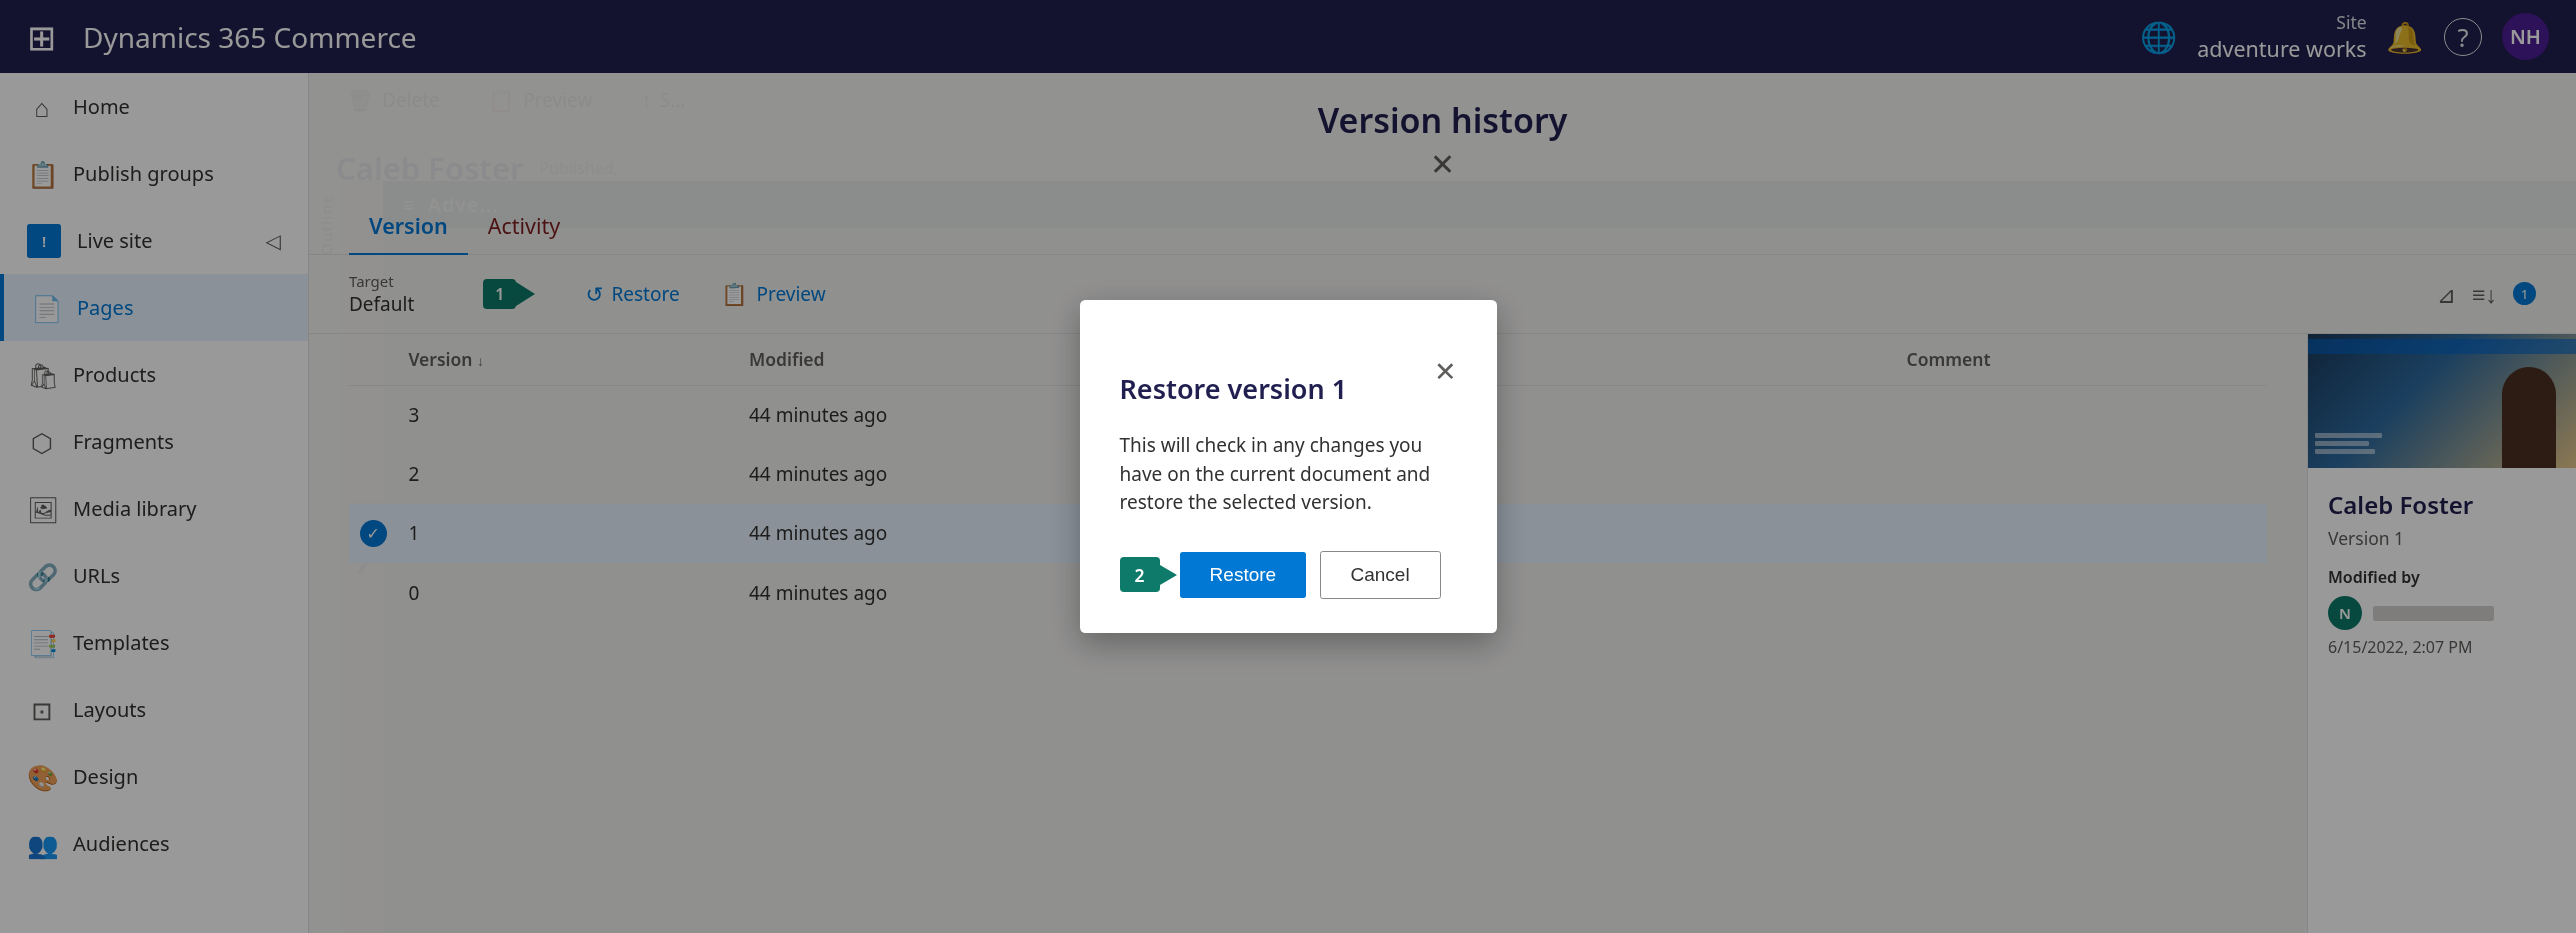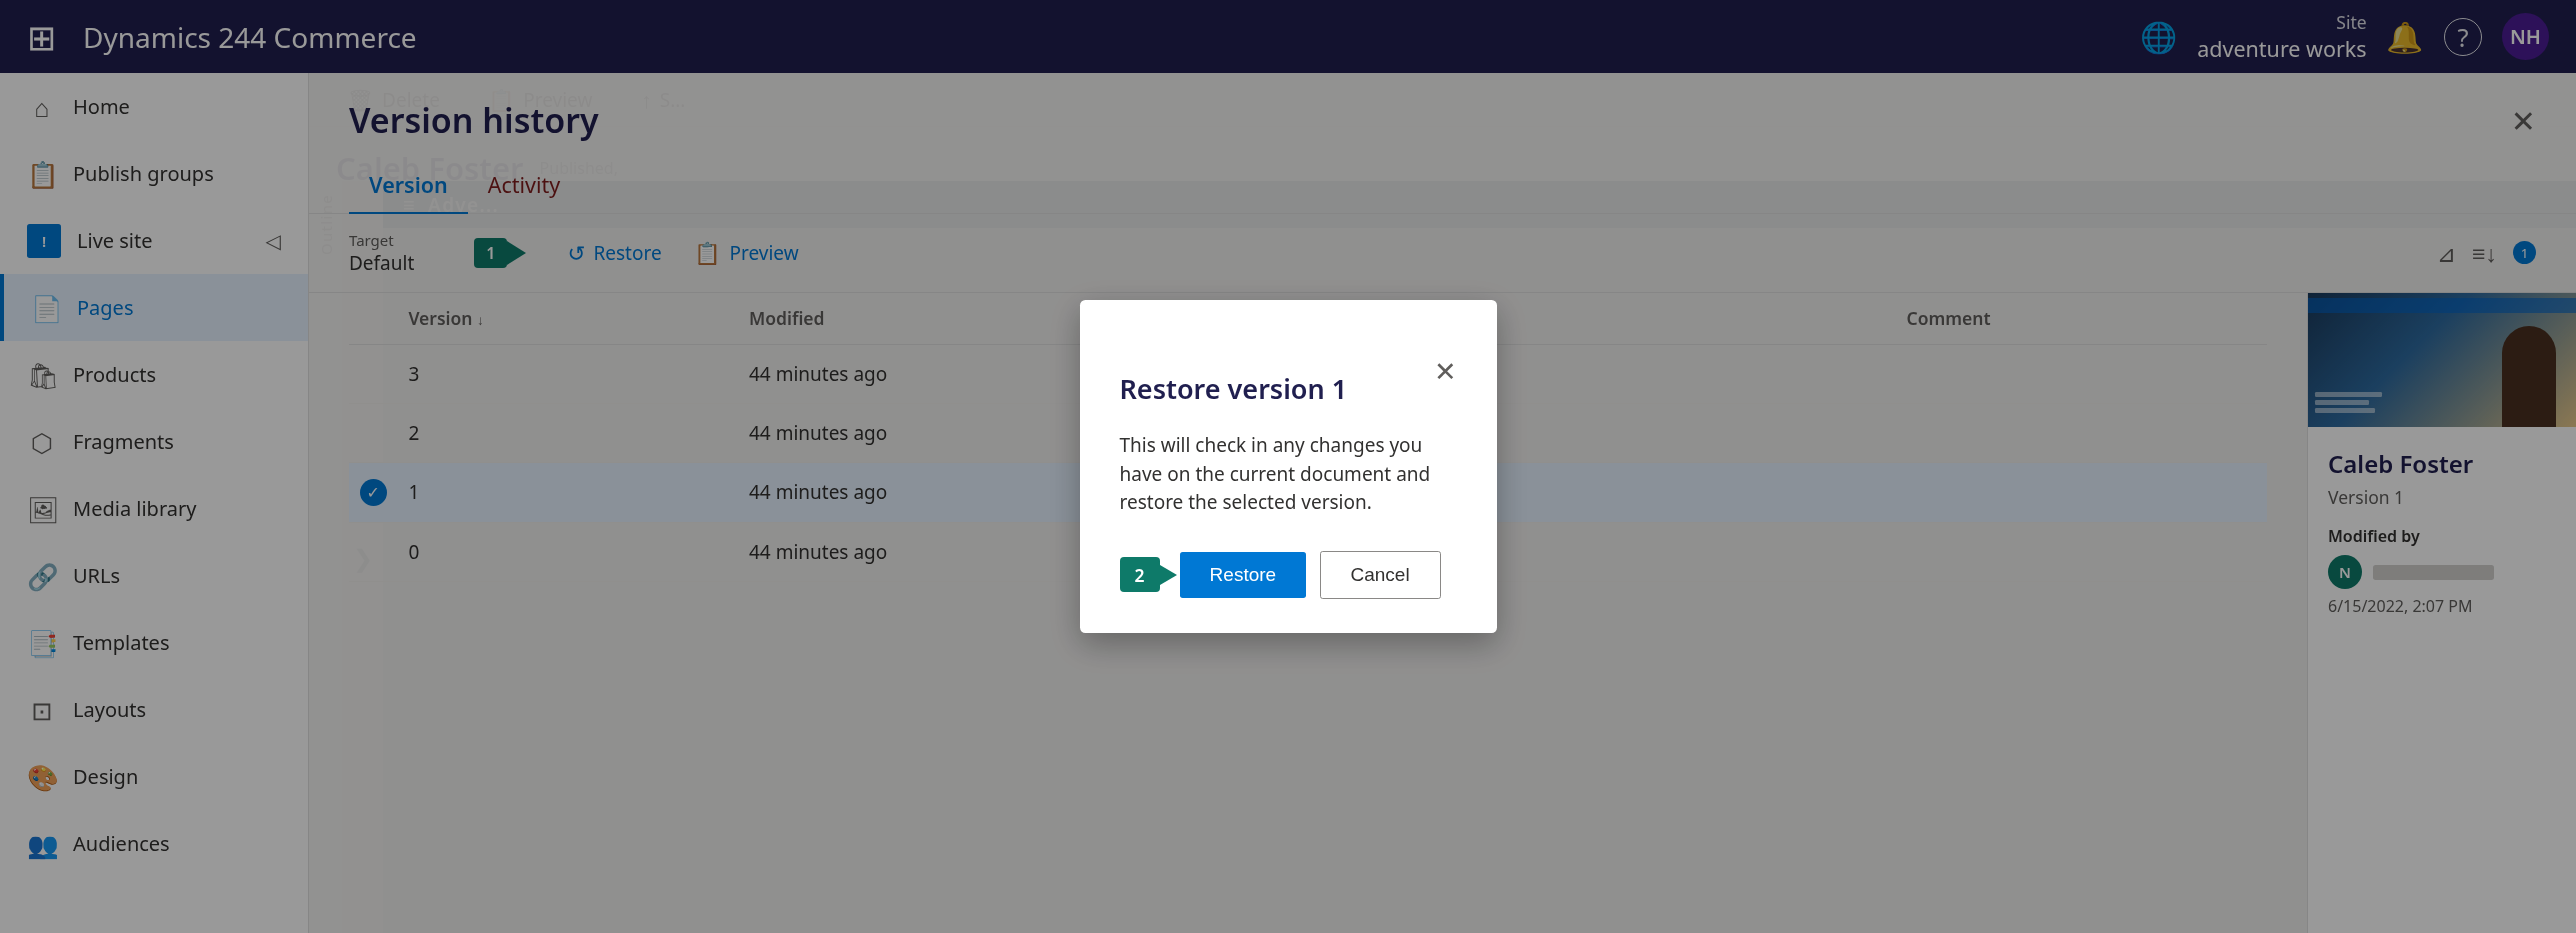--- a/index.html
+++ b/index.html
@@ -191,20 +191,21 @@
       background: rgba(243,242,241,0.95);
       z-index: 51;
       display: flex;
       flex-direction: column;
     }
     .vh-header {
       display: flex;
       align-items: center;
       justify-content: space-between;
       padding: 24px 40px 0;
+      flex-direction: column;
     }
     .vh-title {
       font-size: 34px;
       font-weight: 600;
       color: #201f4f;
     }
     .vh-close {
       font-size: 30px;
       cursor: pointer;
       color: #605e5c;
@@ -225,21 +226,21 @@
       margin-bottom: -1.3px;
     }
     .vh-tab.active {
       color: #0078d4;
       border-bottom-color: #0078d4;
       font-weight: 600;
     }
     .vh-toolbar {
       display: flex;
       align-items: center;
-      gap: 33px;
+      gap: 42px;
       padding: 16px 40px;
       border-bottom: 1.3px solid #e0e0e0;
     }
     .vh-tool-btn {
       display: flex;
       align-items: center;
       gap: 8px;
       font-size: 19px;
       color: #0078d4;
       cursor: pointer;
@@ -555,21 +556,21 @@
     .canvas-nav-logo { color: white; font-size: 19px; font-weight: 600; letter-spacing: 1.3px; }
 
     
     .sort-icon { font-size: 13.4px; color: #605e5c; }
   </style>
 </head>
 <body>
 
 <div class="topbar">
   <span class="topbar-waffle">⊞</span>
-  <span class="topbar-title">Dynamics 244 Commerce</span>
+  <span class="topbar-title">Dynamics 365 Commerce</span>
   <div class="topbar-right">
     <span class="topbar-icon">🌐</span>
     <div class="topbar-site">
       <span class="topbar-site-label">Site</span>
       <span class="topbar-site-name">adventure works</span>
     </div>
     <span class="topbar-icon">🔔</span>
     <span class="topbar-icon" style="font-size:25.5px;border:1.3px solid white;border-radius:50%;width:38px;height:38px;display:flex;align-items:center;justify-content:center;">?</span>
     <div class="topbar-avatar">NH</div>
   </div>

